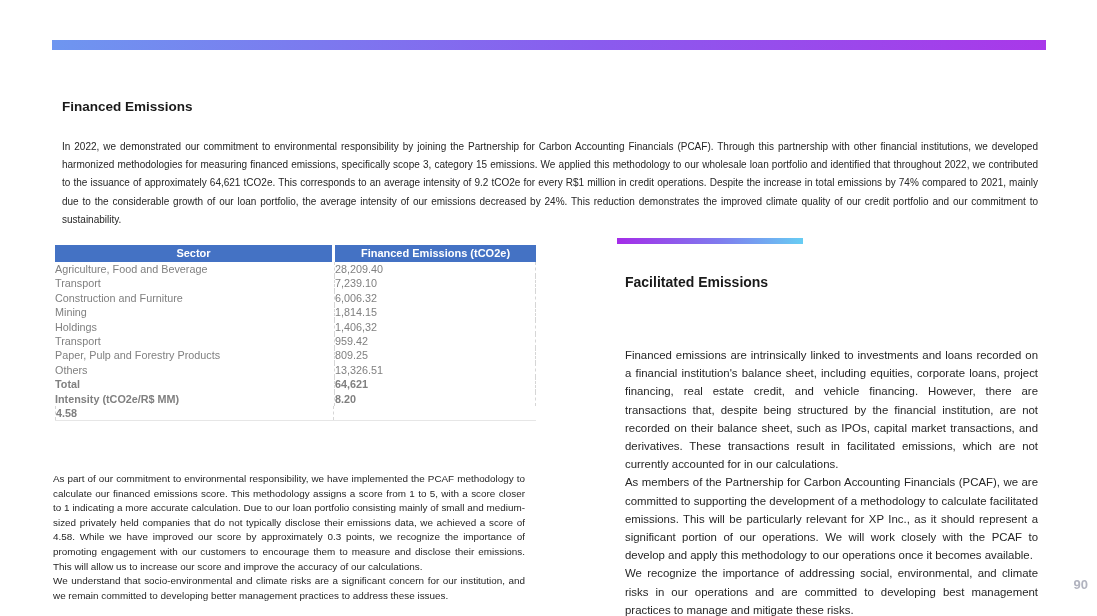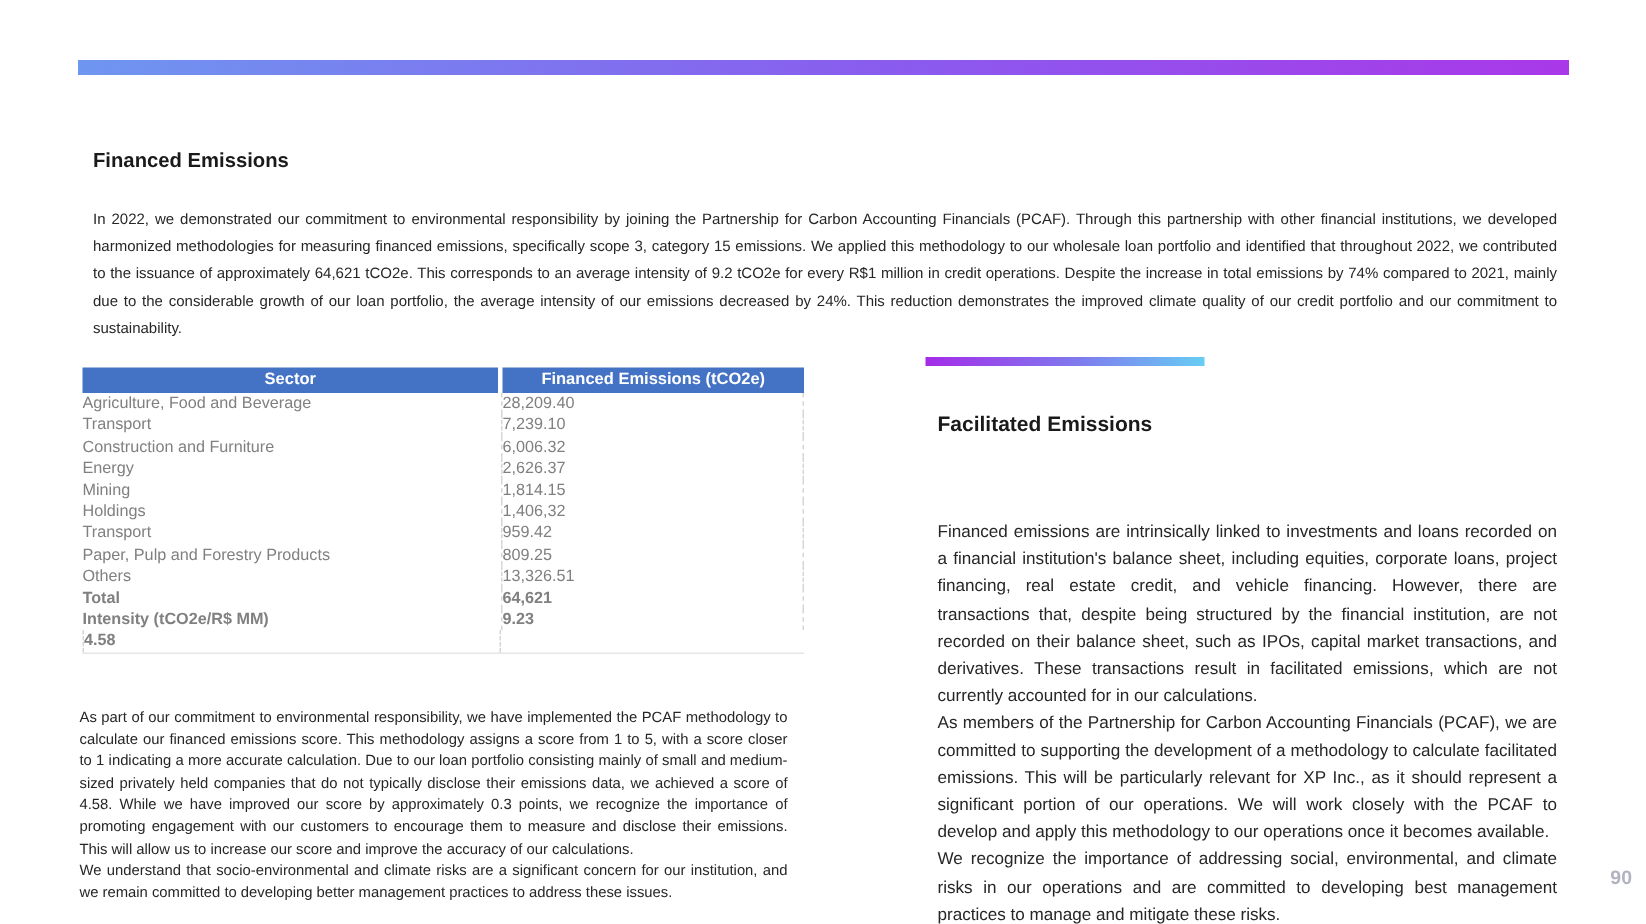--- a/index.html
+++ b/index.html
@@ -80,24 +80,20 @@
         </div>
         <div class="trow">
           <div class="c1">Transport</div>
           <div class="c2">7,239.10</div>
         </div>
         <div class="trow">
           <div class="c1">Construction and Furniture</div>
           <div class="c2">6,006.32</div>
         </div>
         <div class="trow">
-          <div class="c1">Energy</div>
-          <div class="c2">2,626.37</div>
-        </div>
-        <div class="trow">
           <div class="c1">Mining</div>
           <div class="c2">1,814.15</div>
         </div>
         <div class="trow">
           <div class="c1">Holdings</div>
           <div class="c2">1,406,32</div>
         </div>
         <div class="trow">
           <div class="c1">Transport</div>
           <div class="c2">959.42</div>
@@ -109,21 +105,21 @@
         <div class="trow">
           <div class="c1">Others</div>
           <div class="c2">13,326.51</div>
         </div>
         <div class="trow bold">
           <div class="c1">Total</div>
           <div class="c2">64,621</div>
         </div>
         <div class="trow bold">
           <div class="c1">Intensity (tCO2e/R$ MM)</div>
-          <div class="c2">9.23</div>
+          <div class="c2">8.20</div>
         </div>
         <div class="trow bold">
           <div class="c2">4.58</div>
         </div>
       </div>
   </div>
 
   <div class="left-notes">
     <p>As part of our commitment to environmental responsibility, we have implemented the PCAF methodology to calculate our financed emissions score. This methodology assigns a score from 1 to 5, with a score closer to 1 indicating a more accurate calculation. Due to our loan portfolio consisting mainly of small and medium-sized privately held companies that do not typically disclose their emissions data, we achieved a score of 4.58. While we have improved our score by approximately 0.3 points, we recognize the importance of promoting engagement with our customers to encourage them to measure and disclose their emissions. This will allow us to increase our score and improve the accuracy of our calculations.</p>
     <p>We understand that socio-environmental and climate risks are a significant concern for our institution, and we remain committed to developing better management practices to address these issues.</p>

